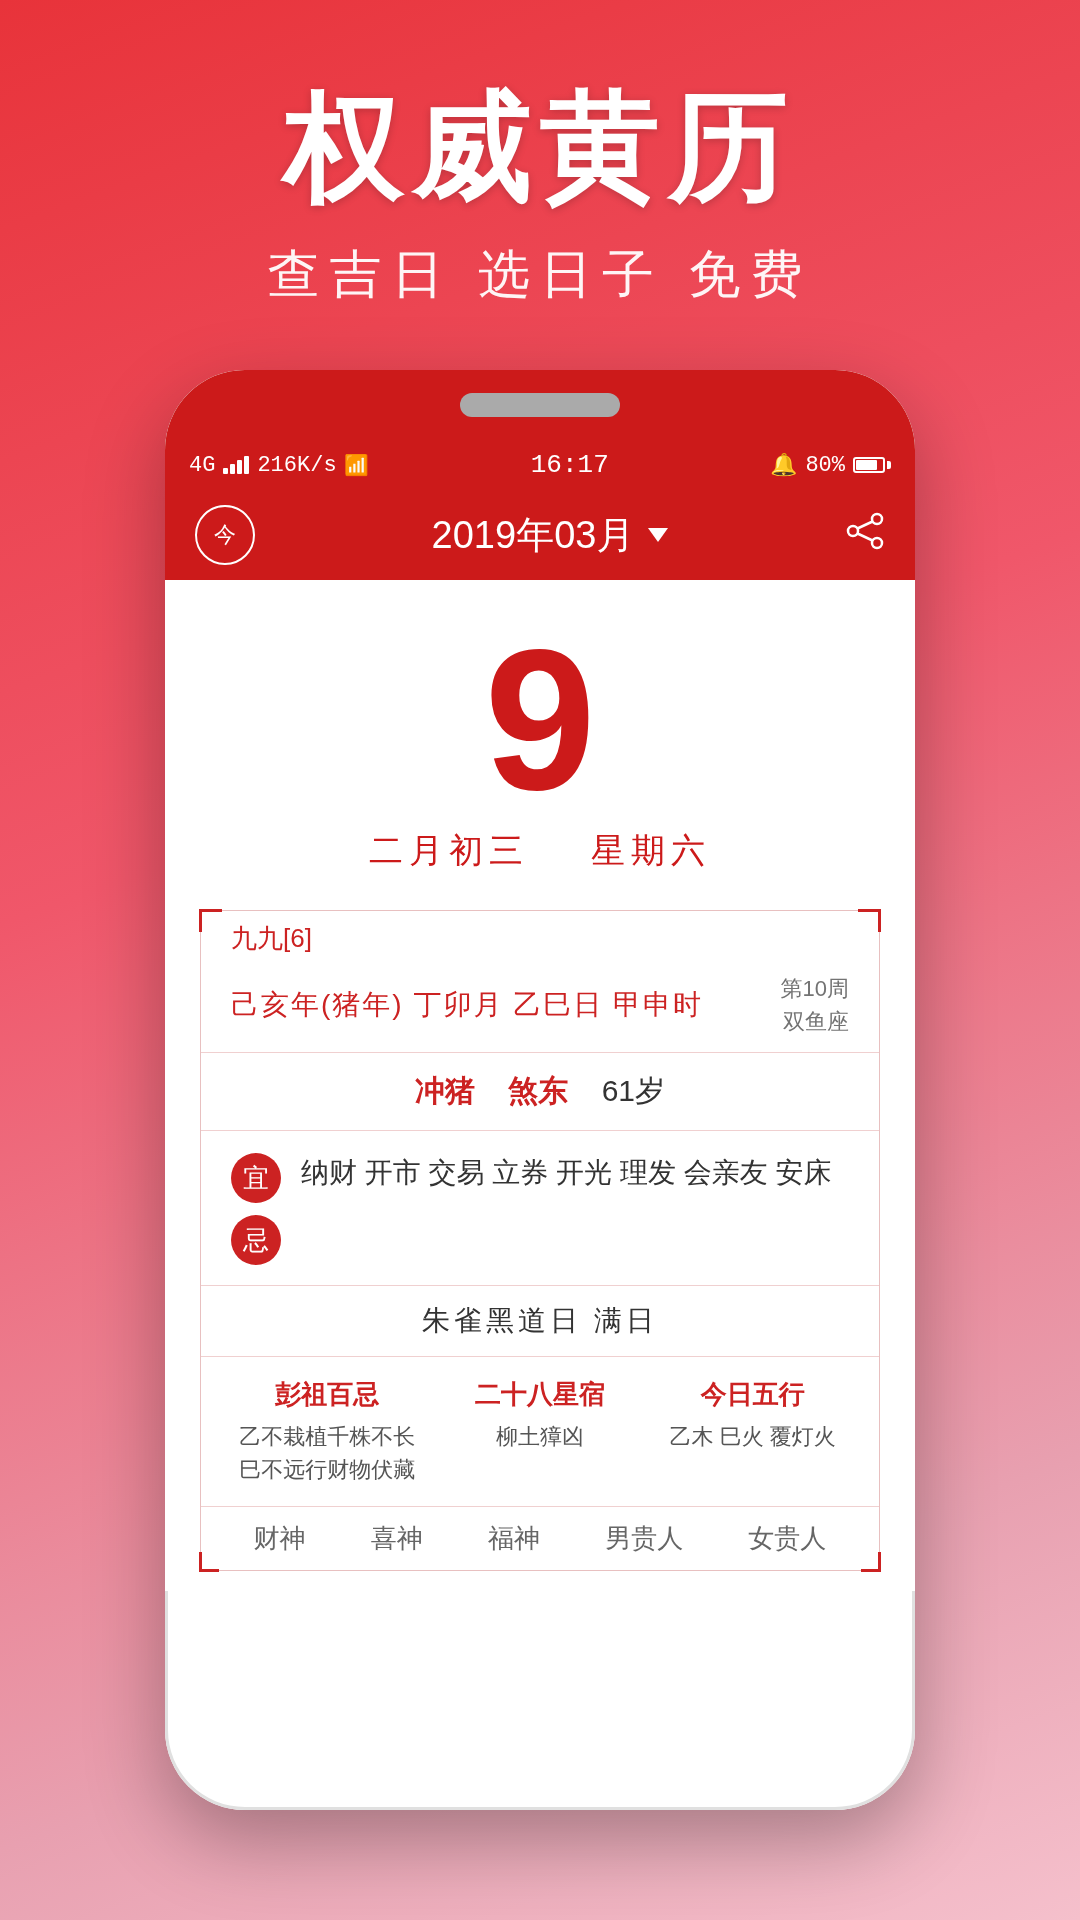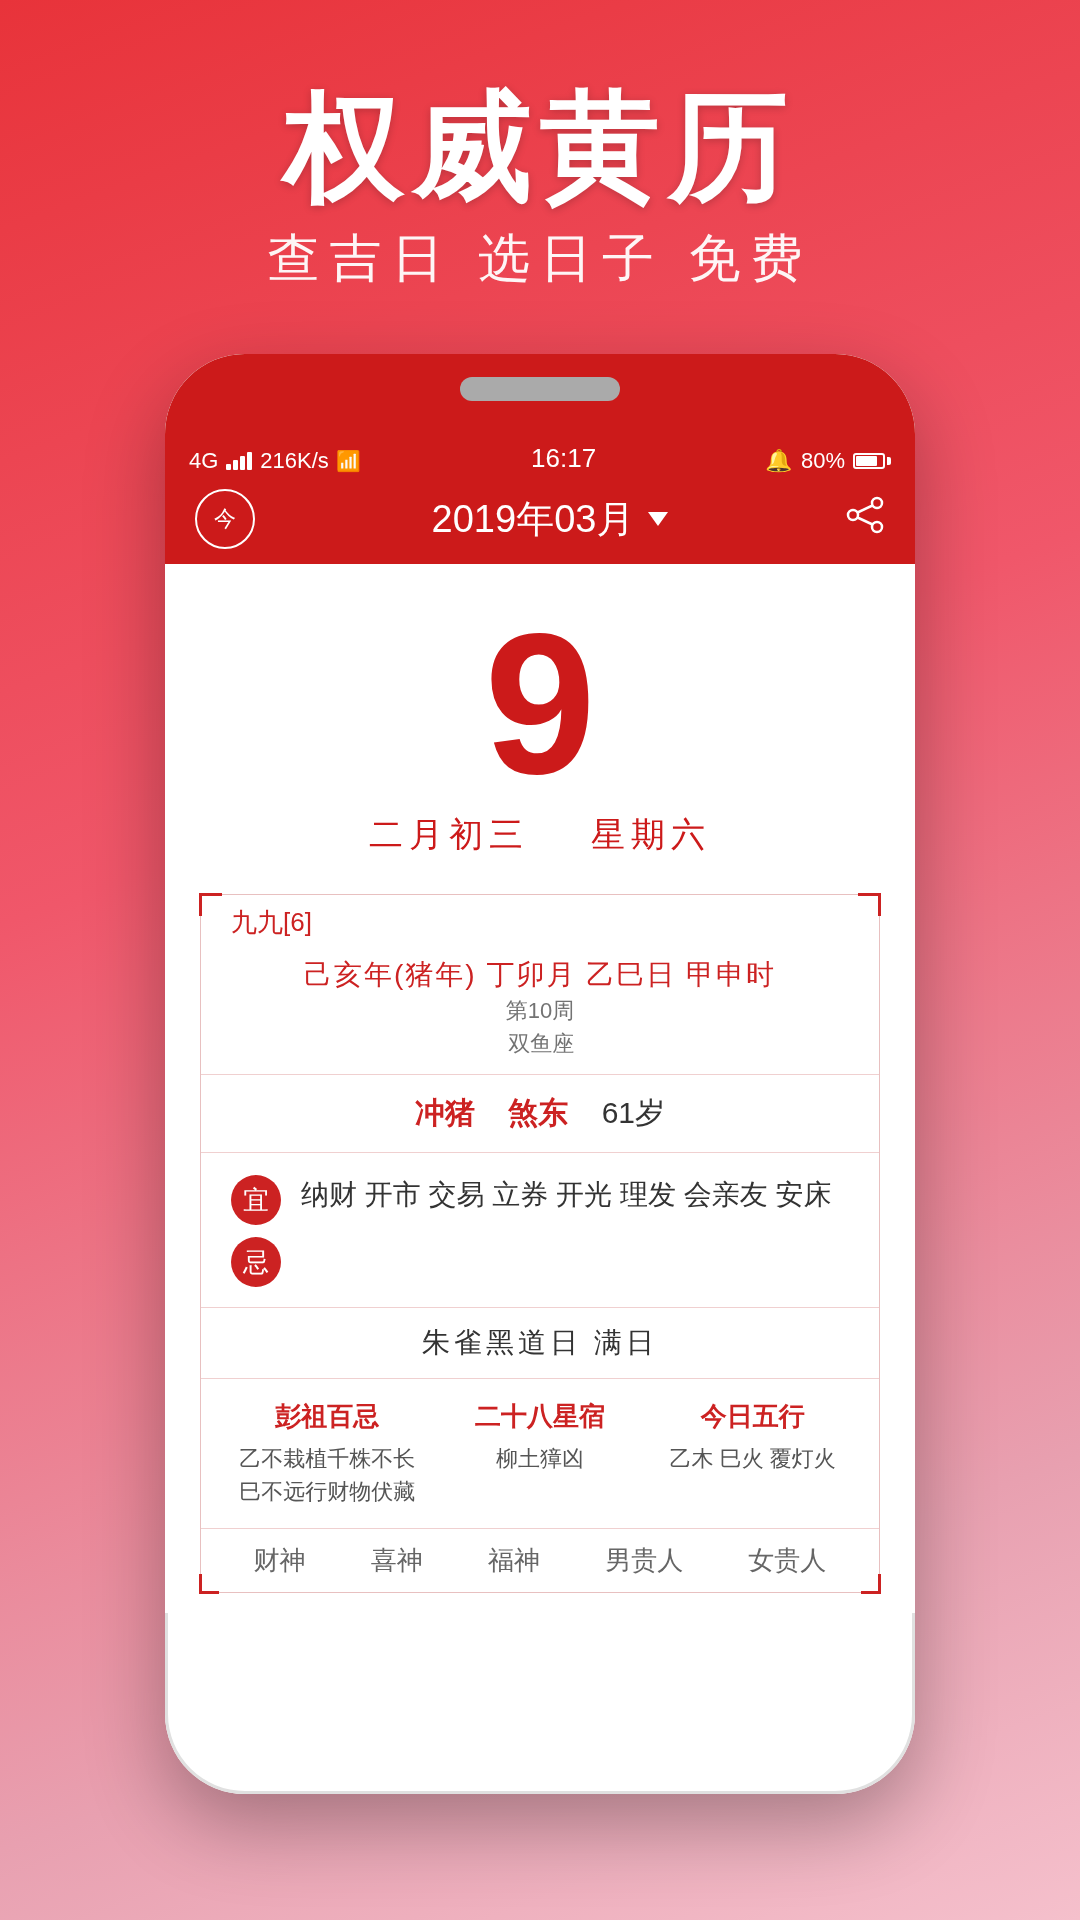--- a/index.html
+++ b/index.html
@@ -26,21 +26,21 @@
       font-size: 120px;
       font-weight: 700;
       letter-spacing: 8px;
       line-height: 1.1;
       text-shadow: 0 2px 8px rgba(0,0,0,0.2);
     }
     .sub-title {
       font-size: 52px;
       font-weight: 300;
       letter-spacing: 10px;
-      margin-top: 12px;
+      margin-top: 28px;
       opacity: 0.95;
     }
 
     
     .phone-mockup {
       width: 750px;
       height: 1440px;
       background: white;
       border-radius: 80px;
       box-shadow: 0 30px 80px rgba(0,0,0,0.3), inset 0 0 0 3px #e0e0e0;
@@ -65,25 +65,26 @@
       background: #aaa;
       border-radius: 12px;
     }
 
     
     .status-bar {
       background: #cc1a1a;
       width: 100%;
       height: 50px;
       display: flex;
-      align-items: flex-end;
+      align-items: center;
       justify-content: space-between;
       padding: 0 24px;
       color: white;
       font-size: 22px;
+      font-family: Liberation Mono, monospace;
     }
     .status-left { display: flex; align-items: center; gap: 8px; }
     .status-center { font-size: 26px; font-weight: 500; }
     .status-right { display: flex; align-items: center; gap: 8px; }
 
     
     .app-header {
       background: #cc1a1a;
       width: 100%;
       height: 90px;
@@ -201,21 +202,20 @@
       color: #cc2222;
       font-size: 26px;
       padding: 10px 30px 0;
     }
 
     .ganzhi-row {
       display: flex;
       justify-content: space-between;
       align-items: center;
       padding: 16px 30px 14px;
-      flex-direction: column;
     }
     .ganzhi-text {
       color: #cc2222;
       font-size: 28px;
       font-weight: 500;
       letter-spacing: 2px;
     }
     .zodiac-info {
       text-align: right;
       color: #737373;

